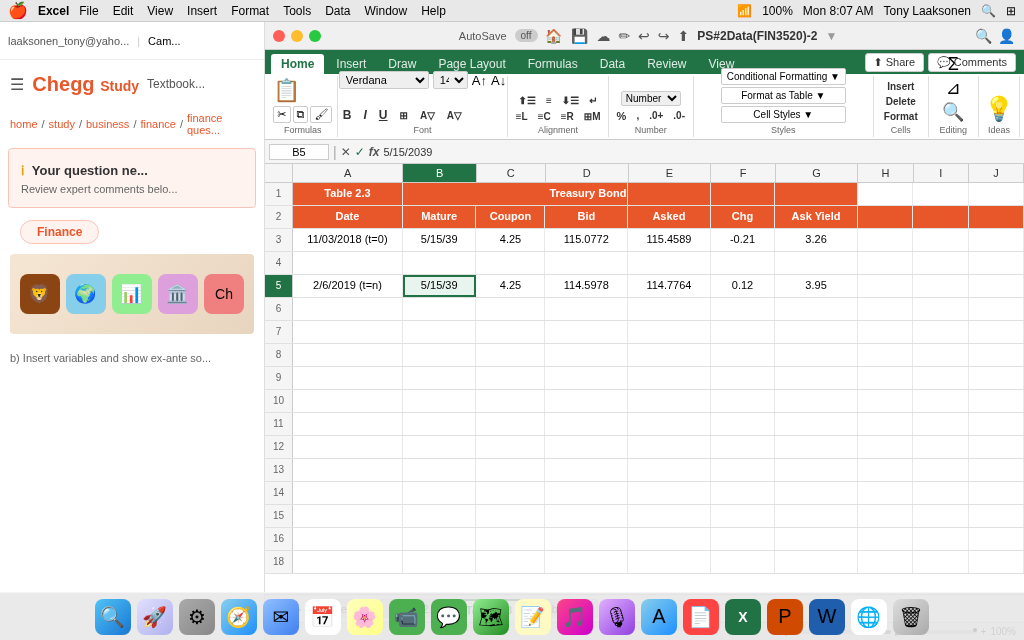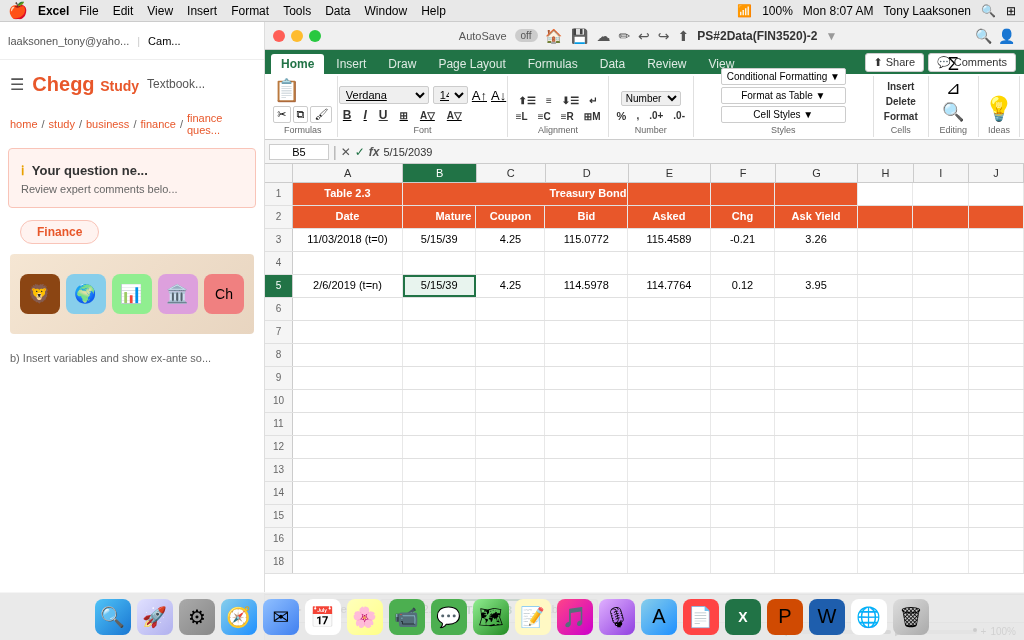--- a/index.html
+++ b/index.html
@@ -389,21 +389,21 @@
             <span style="font-size:11px;cursor:pointer;border:1px solid #ccc;padding:1px 3px;border-radius:2px;">✂</span>
             <span style="font-size:11px;cursor:pointer;border:1px solid #ccc;padding:1px 3px;border-radius:2px;">⧉</span>
             <span style="font-size:11px;cursor:pointer;border:1px solid #ccc;padding:1px 3px;border-radius:2px;">🖌</span>
           </div>
         </div>
       </div>
       <div class="ribbon-group-label">Formulas</div>
     </div>
 
     <div class="ribbon-group" id="font-group">
-      <div class="ribbon-group-content" style="flex-direction:column;gap:3px;text-decoration:underline;">
+      <div class="ribbon-group-content" style="flex-direction:column;gap:18px;">
         <div class="font-row">
           <select class="font-name-select">
             <option>Verdana</option>
           </select>
           <select class="font-size-select">
             <option>14</option>
           </select>
           <span style="font-size:13px;cursor:pointer;">A↑</span>
           <span style="font-size:13px;cursor:pointer;">A↓</span>
         </div>
@@ -528,21 +528,21 @@
         <div class="cell" style="width:70px;background:#e8572a;"></div>
         <div class="cell" style="width:90px;background:#e8572a;"></div>
         <div class="cell" style="width:60px;"></div>
         <div class="cell" style="width:60px;"></div>
         <div class="cell" style="width:60px;"></div>
       </div>
 
       <div class="grid-row tbl-header-row">
         <div class="row-num">2</div>
         <div class="cell subheader-orange" style="width:120px;">Date</div>
-        <div class="cell subheader-orange" style="width:80px;text-align:right;">Mature</div>
+        <div class="cell subheader-orange" style="width:80px;">Mature</div>
         <div class="cell subheader-orange" style="width:75px;">Coupon</div>
         <div class="cell subheader-orange" style="width:90px;">Bid</div>
         <div class="cell subheader-orange" style="width:90px;">Asked</div>
         <div class="cell subheader-orange" style="width:70px;">Chg</div>
         <div class="cell subheader-orange" style="width:90px;">Ask Yield</div>
         <div class="cell" style="width:60px;"></div>
         <div class="cell" style="width:60px;"></div>
         <div class="cell" style="width:60px;"></div>
       </div>
 

